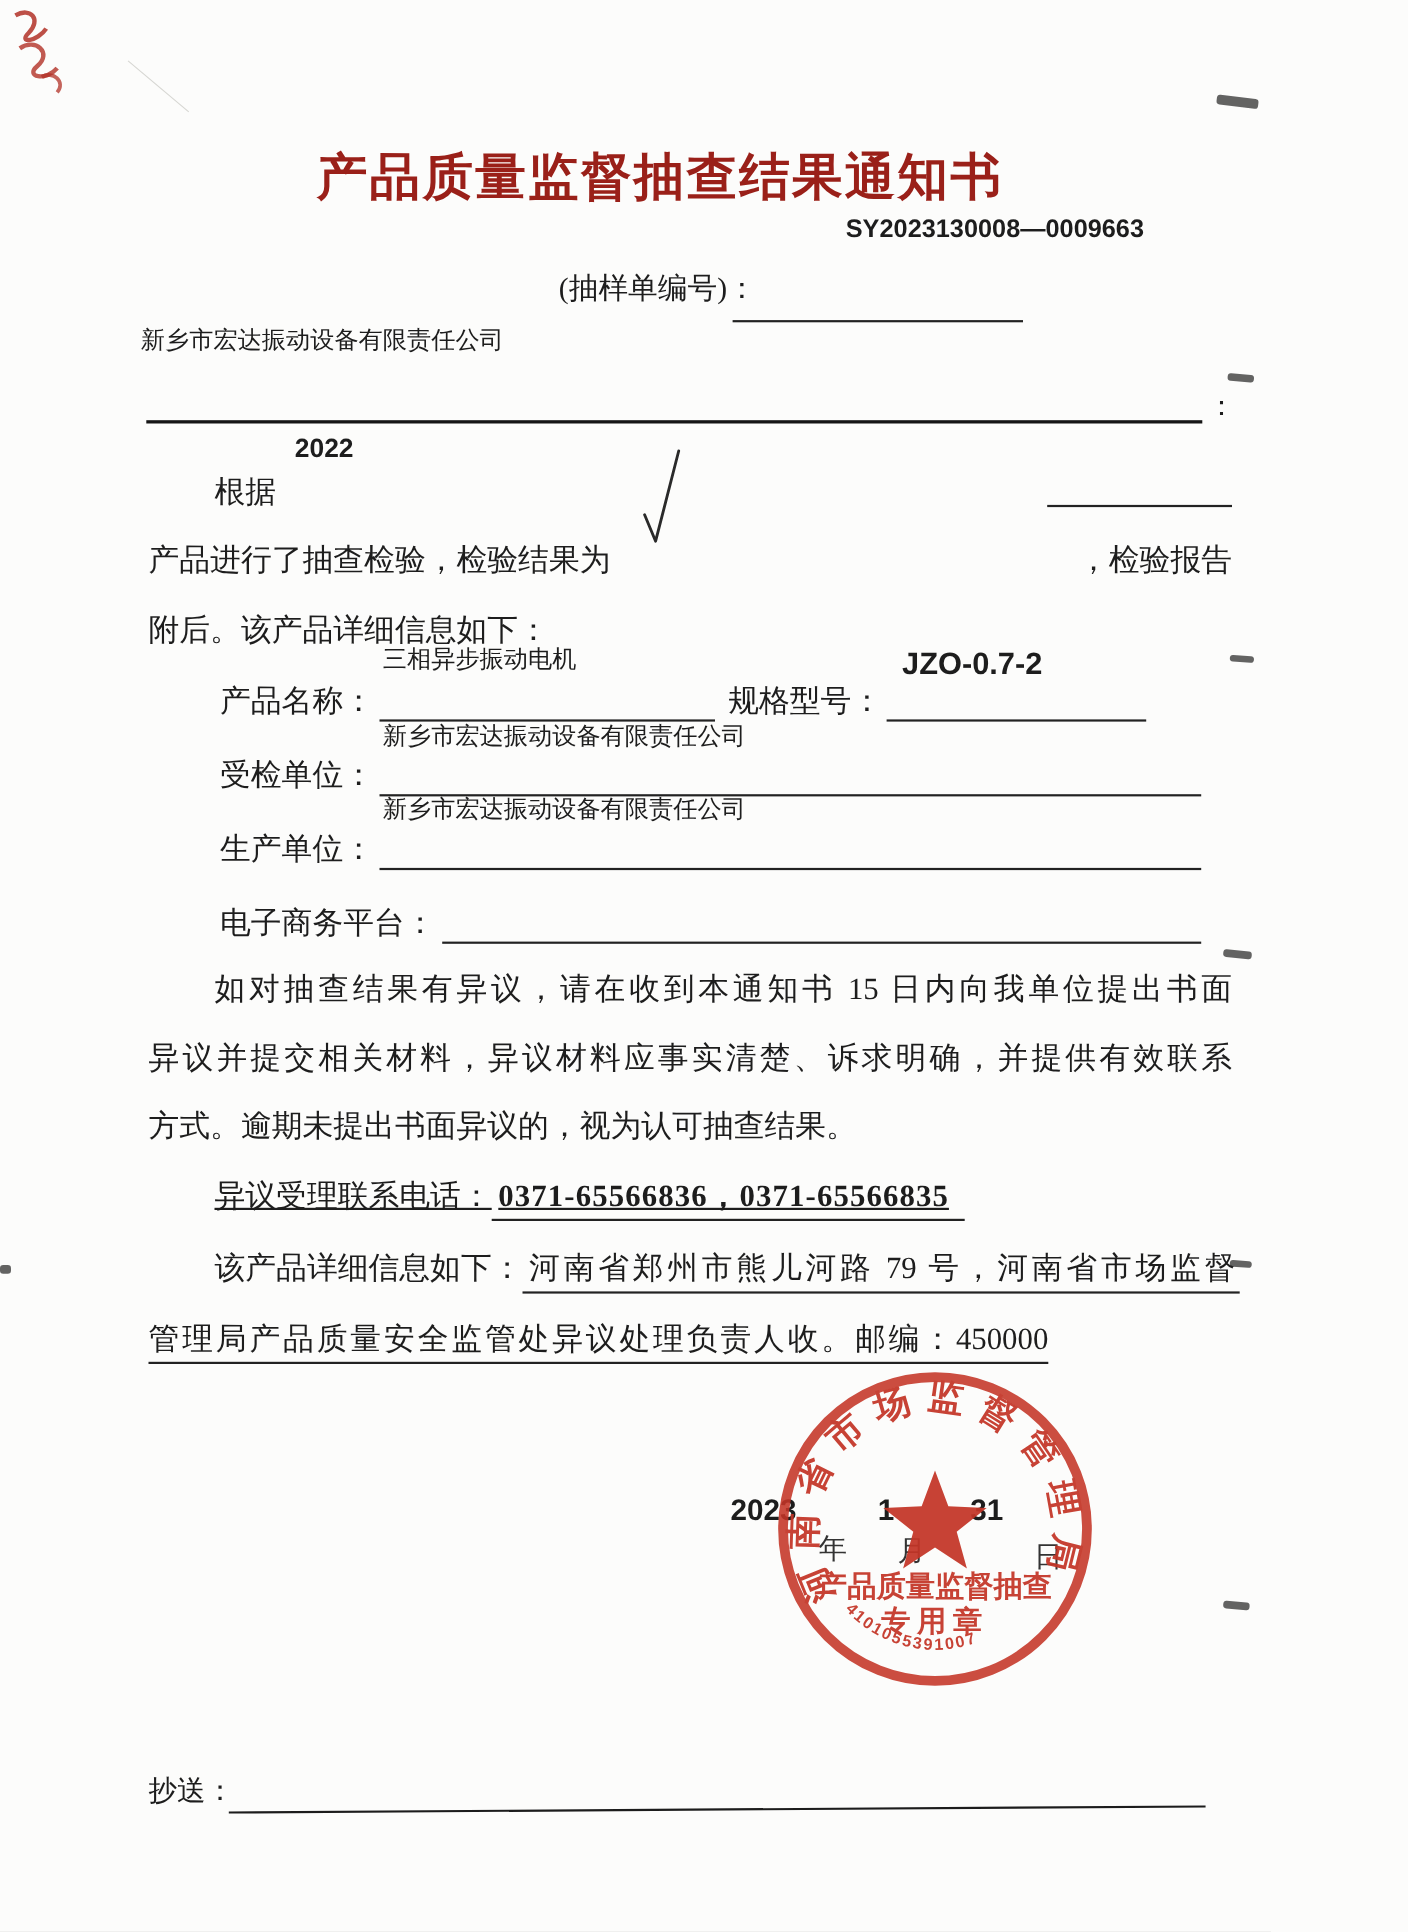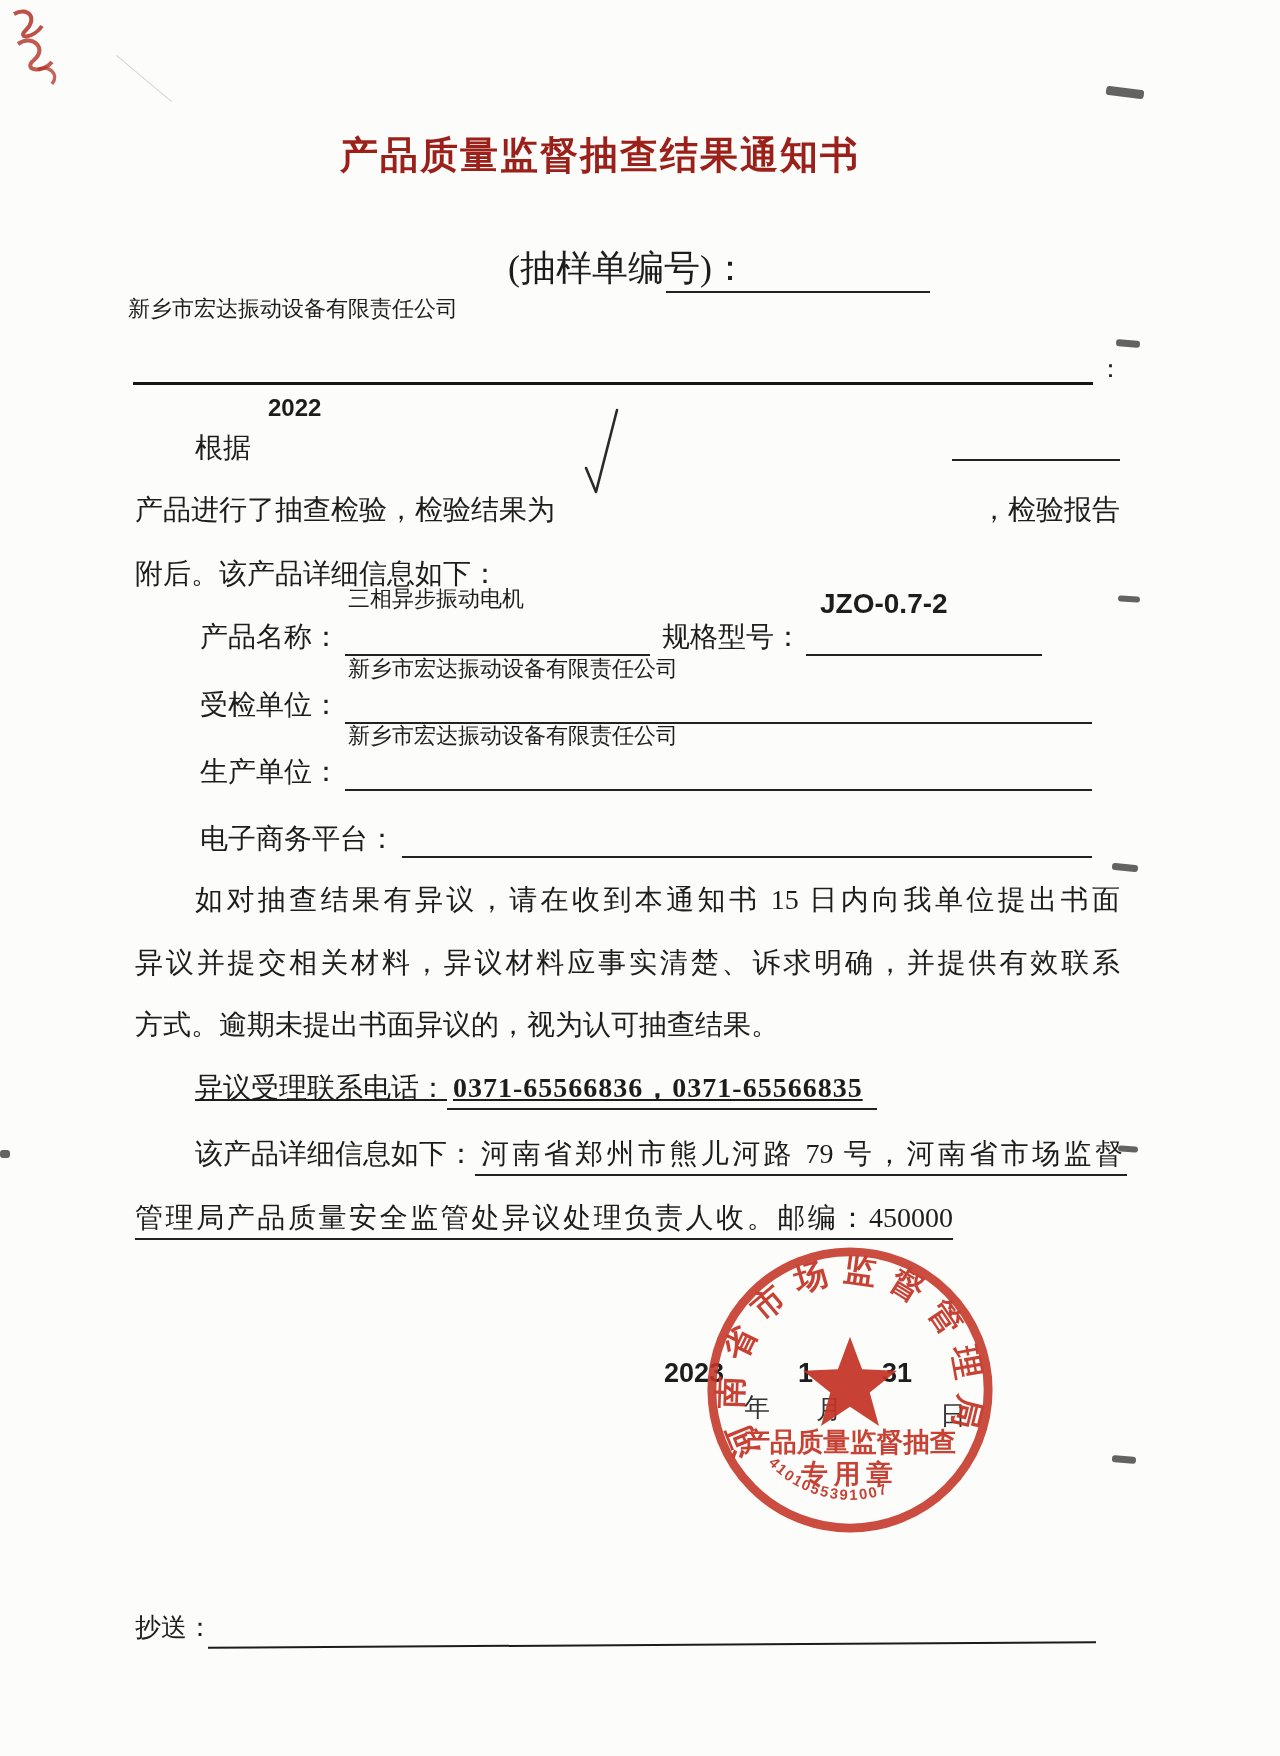--- a/index.html
+++ b/index.html
@@ -6,25 +6,25 @@
   .page{
     position:relative;width:1280px;height:1756px;margin:0 auto;
     background:#fcfcfb;overflow:hidden;
     font-family:"Liberation Serif","DejaVu Serif",serif;color:#1d1d1d;
   }
   .abs{position:absolute;}
   .cjk{font-family:"Liberation Serif","DejaVu Serif",serif;}
   .hei{font-family:"Liberation Sans","DejaVu Sans",sans-serif;}
   .title{
     left:0;top:130px;width:1200px;text-align:center;
-    font-size:38px;font-weight:bold;letter-spacing:2px;
+    font-size:46px;font-weight:bold;letter-spacing:2px;
   }
   .serial{left:640px;top:194px;width:400px;text-align:right;
     font-size:23px;font-weight:bold;font-family:"Liberation Sans","DejaVu Sans",sans-serif;}
-  .sample-label{left:508px;top:244px;font-size:36px;}
+  .sample-label{left:508px;top:244px;font-size:27px;}
   .uline{border-top:2px solid #222;height:0;}
   .uline-thick{border-top:3px solid #161616;height:0;}
   .recipient{left:128px;top:294px;font-size:22px;font-weight:500;}
   .body-line{font-size:28px;line-height:1.3;white-space:nowrap;}
   .flexline{display:flex;justify-content:space-between;align-items:baseline;}
   .just{white-space:normal;text-align:justify;text-align-last:justify;}
   .blank-seg{border-bottom:2px solid #222;}
   .opt-seg{border-bottom:2px solid #2a2a2a;padding:0 16px 3px 16px;}
   .value-hei{font-family:"Liberation Sans","DejaVu Sans",sans-serif;font-size:22px;white-space:nowrap;}
   .field-label{font-size:28px;white-space:nowrap;}
@@ -47,20 +47,21 @@
   <div class="abs" style="left:108px;top:78px;width:72px;height:0;border-top:1.5px solid #d6d6d2;transform:rotate(40deg);"></div>
   <div class="streak" style="left:1106px;top:88px;width:38px;height:9px;transform:rotate(7deg);"></div>
   <div class="streak" style="left:1116px;top:340px;width:24px;height:7px;transform:rotate(5deg);"></div>
   <div class="streak" style="left:1118px;top:596px;width:22px;height:6px;transform:rotate(4deg);"></div>
   <div class="streak" style="left:1112px;top:864px;width:26px;height:7px;transform:rotate(6deg);"></div>
   <div class="streak" style="left:1118px;top:1146px;width:20px;height:6px;transform:rotate(4deg);"></div>
   <div class="streak" style="left:1112px;top:1456px;width:24px;height:7px;transform:rotate(5deg);"></div>
   <div class="streak" style="left:0px;top:1150px;width:10px;height:8px;"></div>
 
   <div class="abs title cjk" style="color:#9a2019;">产品质量监督抽查结果通知书</div>
+  <div class="abs serial">SY2023130008—0009663</div>
 
   <div class="abs cjk sample-label">(抽样单编号)：</div>
   <div class="abs uline" style="left:666px;top:291px;width:264px;"></div>
 
   <div class="abs recipient hei">新乡市宏达振动设备有限责任公司</div>
   <div class="abs uline-thick" style="left:133px;top:382px;width:960px;"></div>
   <div class="abs cjk" style="left:1098px;top:352px;font-size:25px;">：</div>
 
   <div class="abs num" style="left:268px;top:394px;font-size:24px;">2022</div>
 

